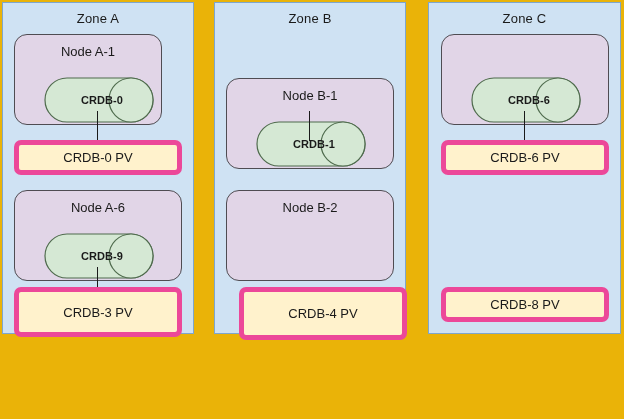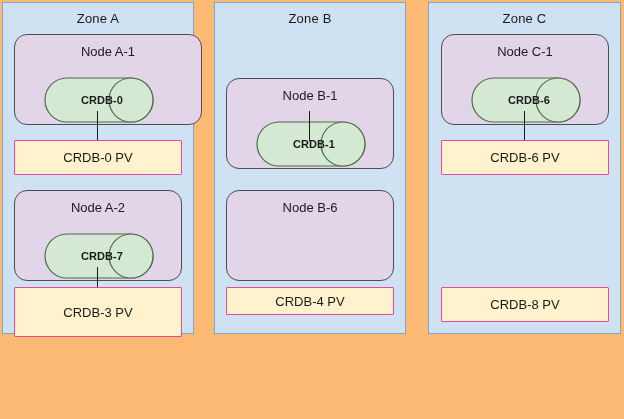--- a/index.html
+++ b/index.html
@@ -11,21 +11,21 @@
   body {
     width: 624px;
     height: 419px;
     overflow: hidden;
     font-family: "Liberation Sans", sans-serif;
   }
   #canvas {
     position: relative;
     width: 624px;
     height: 419px;
-    background: #fdba74;
+    background: #eab308;
   }
   .zone {
     position: absolute;
     top: 2px;
     height: 332px;
     background: #cfe2f3;
     border: 1px solid #7ea6cc;
     box-sizing: border-box;
   }
   #zone-a { left: 2px;   width: 192px; }
@@ -82,22 +82,22 @@
     justify-content: center;
     font-size: 11px;
     color: #1a1a1a;
     letter-spacing: 0.1px;
     font-weight: bold;
   }
 
   .pv {
     position: absolute;
     background: #fff2cc;
-    border: 1px solid #ec4899;
-    border-radius: 1px;
+    border: 5px solid #ec4899;
+    border-radius: 7px;
     box-sizing: border-box;
     display: flex;
     align-items: center;
     justify-content: center;
     font-size: 13px;
     color: #1a1a1a;
   }
 
   .link {
     position: absolute;
@@ -106,41 +106,41 @@
   }
 </style>
 </head>
 <body>
 
 <div id="canvas">
 
   <div class="zone" id="zone-a">
     <div class="zone-title">Zone A</div>
 
-    <div class="node" style="left:11px; top:31px; width:188px; height:91px;padding-left:14px;">
+    <div class="node" style="left:11px; top:31px; width:148px; height:91px;padding-left:14px;">
       <div class="node-label">Node A-1</div>
       <div class="cyl" style="left:29px; top:42px; width:110px; height:46px;">
         <svg class="cyl-body" viewBox="0 0 110 46" preserveAspectRatio="none">
           <path d="M23,1 H87 A22,22 0 0 1 87,45 H23 A22,22 0 0 1 23,1 Z" fill="#d5e8d4" stroke="#4f6b4d" stroke-width="1.2"></path>
           <circle cx="87" cy="23" r="22" fill="#d5e8d4" stroke="#4f6b4d" stroke-width="1.2"></circle>
         </svg>
         <div class="cyl-label">CRDB-0</div>
       </div>
     </div>
     <div class="link" style="left:94px; top:108px; height:30px;"></div>
     <div class="pv" style="left:11px; top:137px; width:168px; height:35px;">CRDB-0 PV</div>
 
     <div class="node" style="left:11px; top:187px; width:168px; height:91px;">
-      <div class="node-label">Node A-2</div>
+      <div class="node-label">Node A-6</div>
       <div class="cyl" style="left:29px; top:42px; width:110px; height:46px;">
         <svg class="cyl-body" viewBox="0 0 110 46" preserveAspectRatio="none">
           <path d="M23,1 H87 A22,22 0 0 1 87,45 H23 A22,22 0 0 1 23,1 Z" fill="#d5e8d4" stroke="#4f6b4d" stroke-width="1.2"></path>
           <circle cx="87" cy="23" r="22" fill="#d5e8d4" stroke="#4f6b4d" stroke-width="1.2"></circle>
         </svg>
-        <div class="cyl-label">CRDB-7</div>
+        <div class="cyl-label">CRDB-9</div>
       </div>
     </div>
     <div class="link" style="left:94px; top:264px; height:30px;"></div>
     <div class="pv" style="left:11px; top:284px; width:168px; height:50px;">CRDB-3 PV</div>
   </div>
 
   <div class="zone" id="zone-b">
     <div class="zone-title">Zone B</div>
 
     <div class="node" style="left:11px; top:31px; width:168px; height:91px;margin-top:44px;">
@@ -149,30 +149,29 @@
         <svg class="cyl-body" viewBox="0 0 110 46" preserveAspectRatio="none">
           <path d="M23,1 H87 A22,22 0 0 1 87,45 H23 A22,22 0 0 1 23,1 Z" fill="#d5e8d4" stroke="#4f6b4d" stroke-width="1.2"></path>
           <circle cx="87" cy="23" r="22" fill="#d5e8d4" stroke="#4f6b4d" stroke-width="1.2"></circle>
         </svg>
         <div class="cyl-label">CRDB-1</div>
       </div>
     </div>
     <div class="link" style="left:94px; top:108px; height:30px;"></div>
 
     <div class="node" style="left:11px; top:187px; width:168px; height:91px;">
-      <div class="node-label">Node B-6</div>
+      <div class="node-label">Node B-2</div>
     </div>
-    <div class="pv" style="left:11px; top:284px; width:168px; height:28px;">CRDB-4 PV</div>
+    <div class="pv" style="left:24px; top:284px; width:168px; height:53px;">CRDB-4 PV</div>
   </div>
 
   <div class="zone" id="zone-c">
     <div class="zone-title">Zone C</div>
 
     <div class="node" style="left:12px; top:31px; width:168px; height:91px;">
-      <div class="node-label">Node C-1</div>
       <div class="cyl" style="left:29px; top:42px; width:110px; height:46px;">
         <svg class="cyl-body" viewBox="0 0 110 46" preserveAspectRatio="none">
           <path d="M23,1 H87 A22,22 0 0 1 87,45 H23 A22,22 0 0 1 23,1 Z" fill="#d5e8d4" stroke="#4f6b4d" stroke-width="1.2"></path>
           <circle cx="87" cy="23" r="22" fill="#d5e8d4" stroke="#4f6b4d" stroke-width="1.2"></circle>
         </svg>
         <div class="cyl-label">CRDB-6</div>
       </div>
     </div>
     <div class="link" style="left:95px; top:108px; height:30px;"></div>
     <div class="pv" style="left:12px; top:137px; width:168px; height:35px;">CRDB-6 PV</div>

